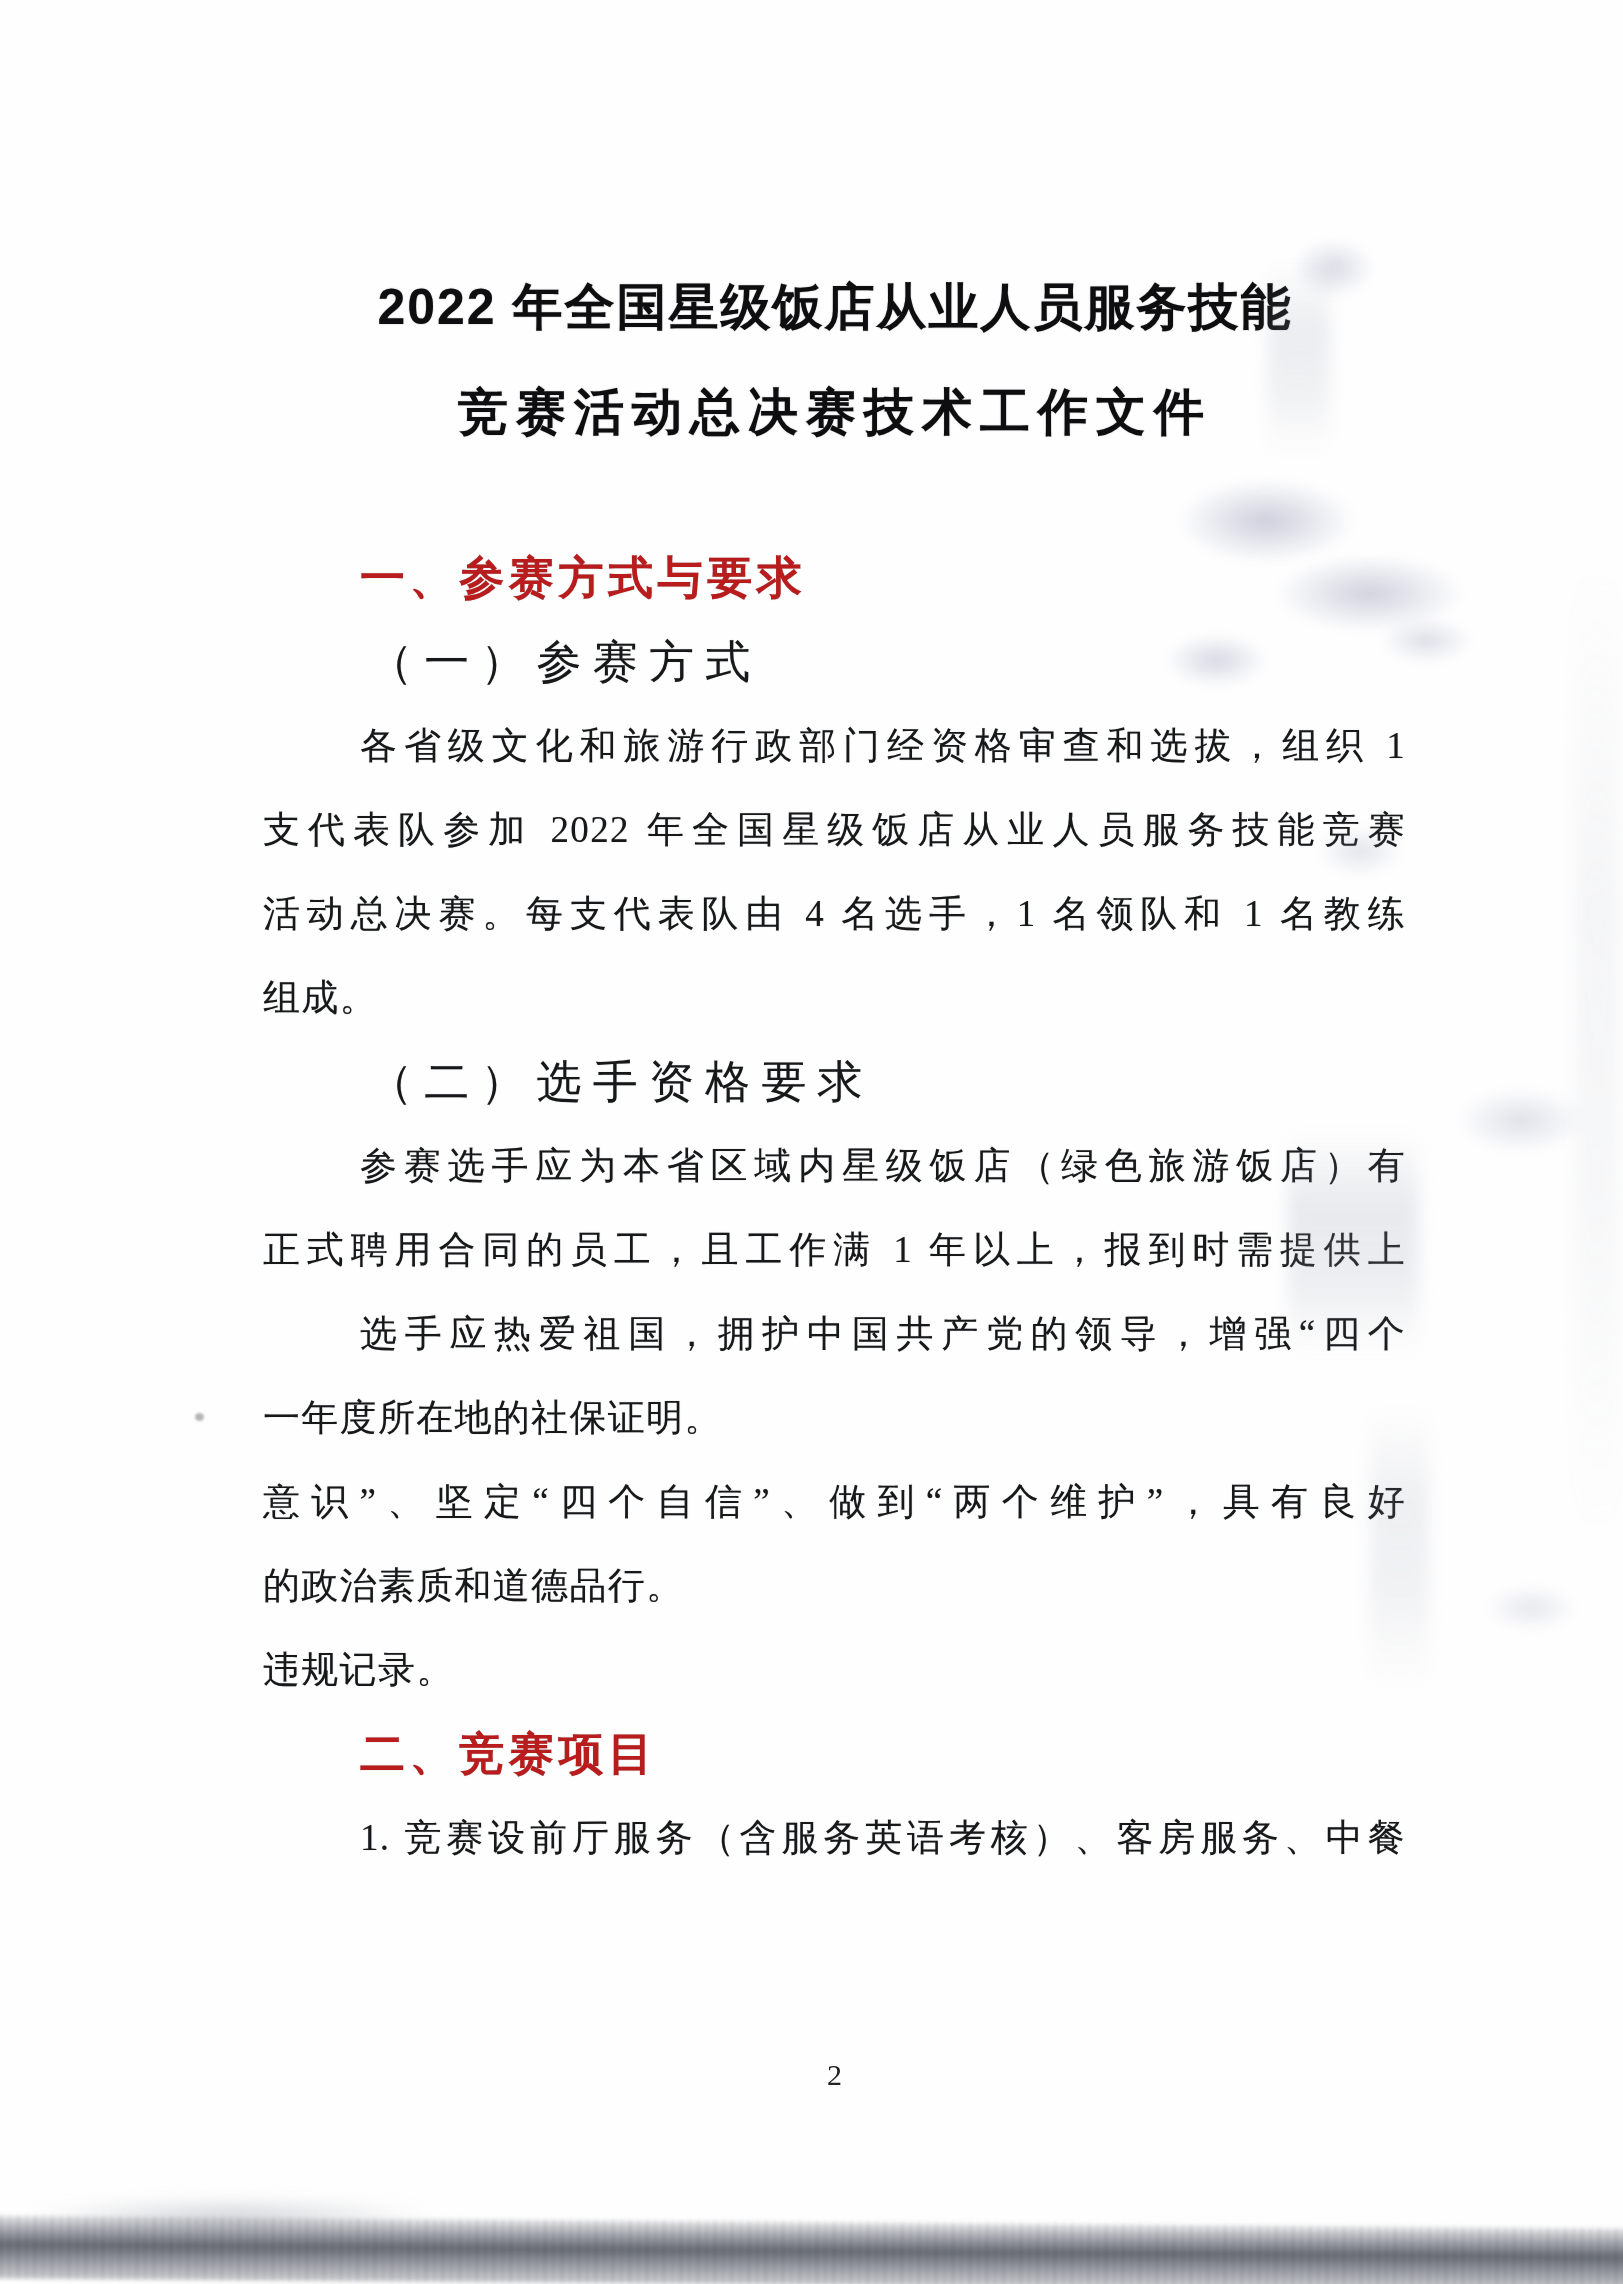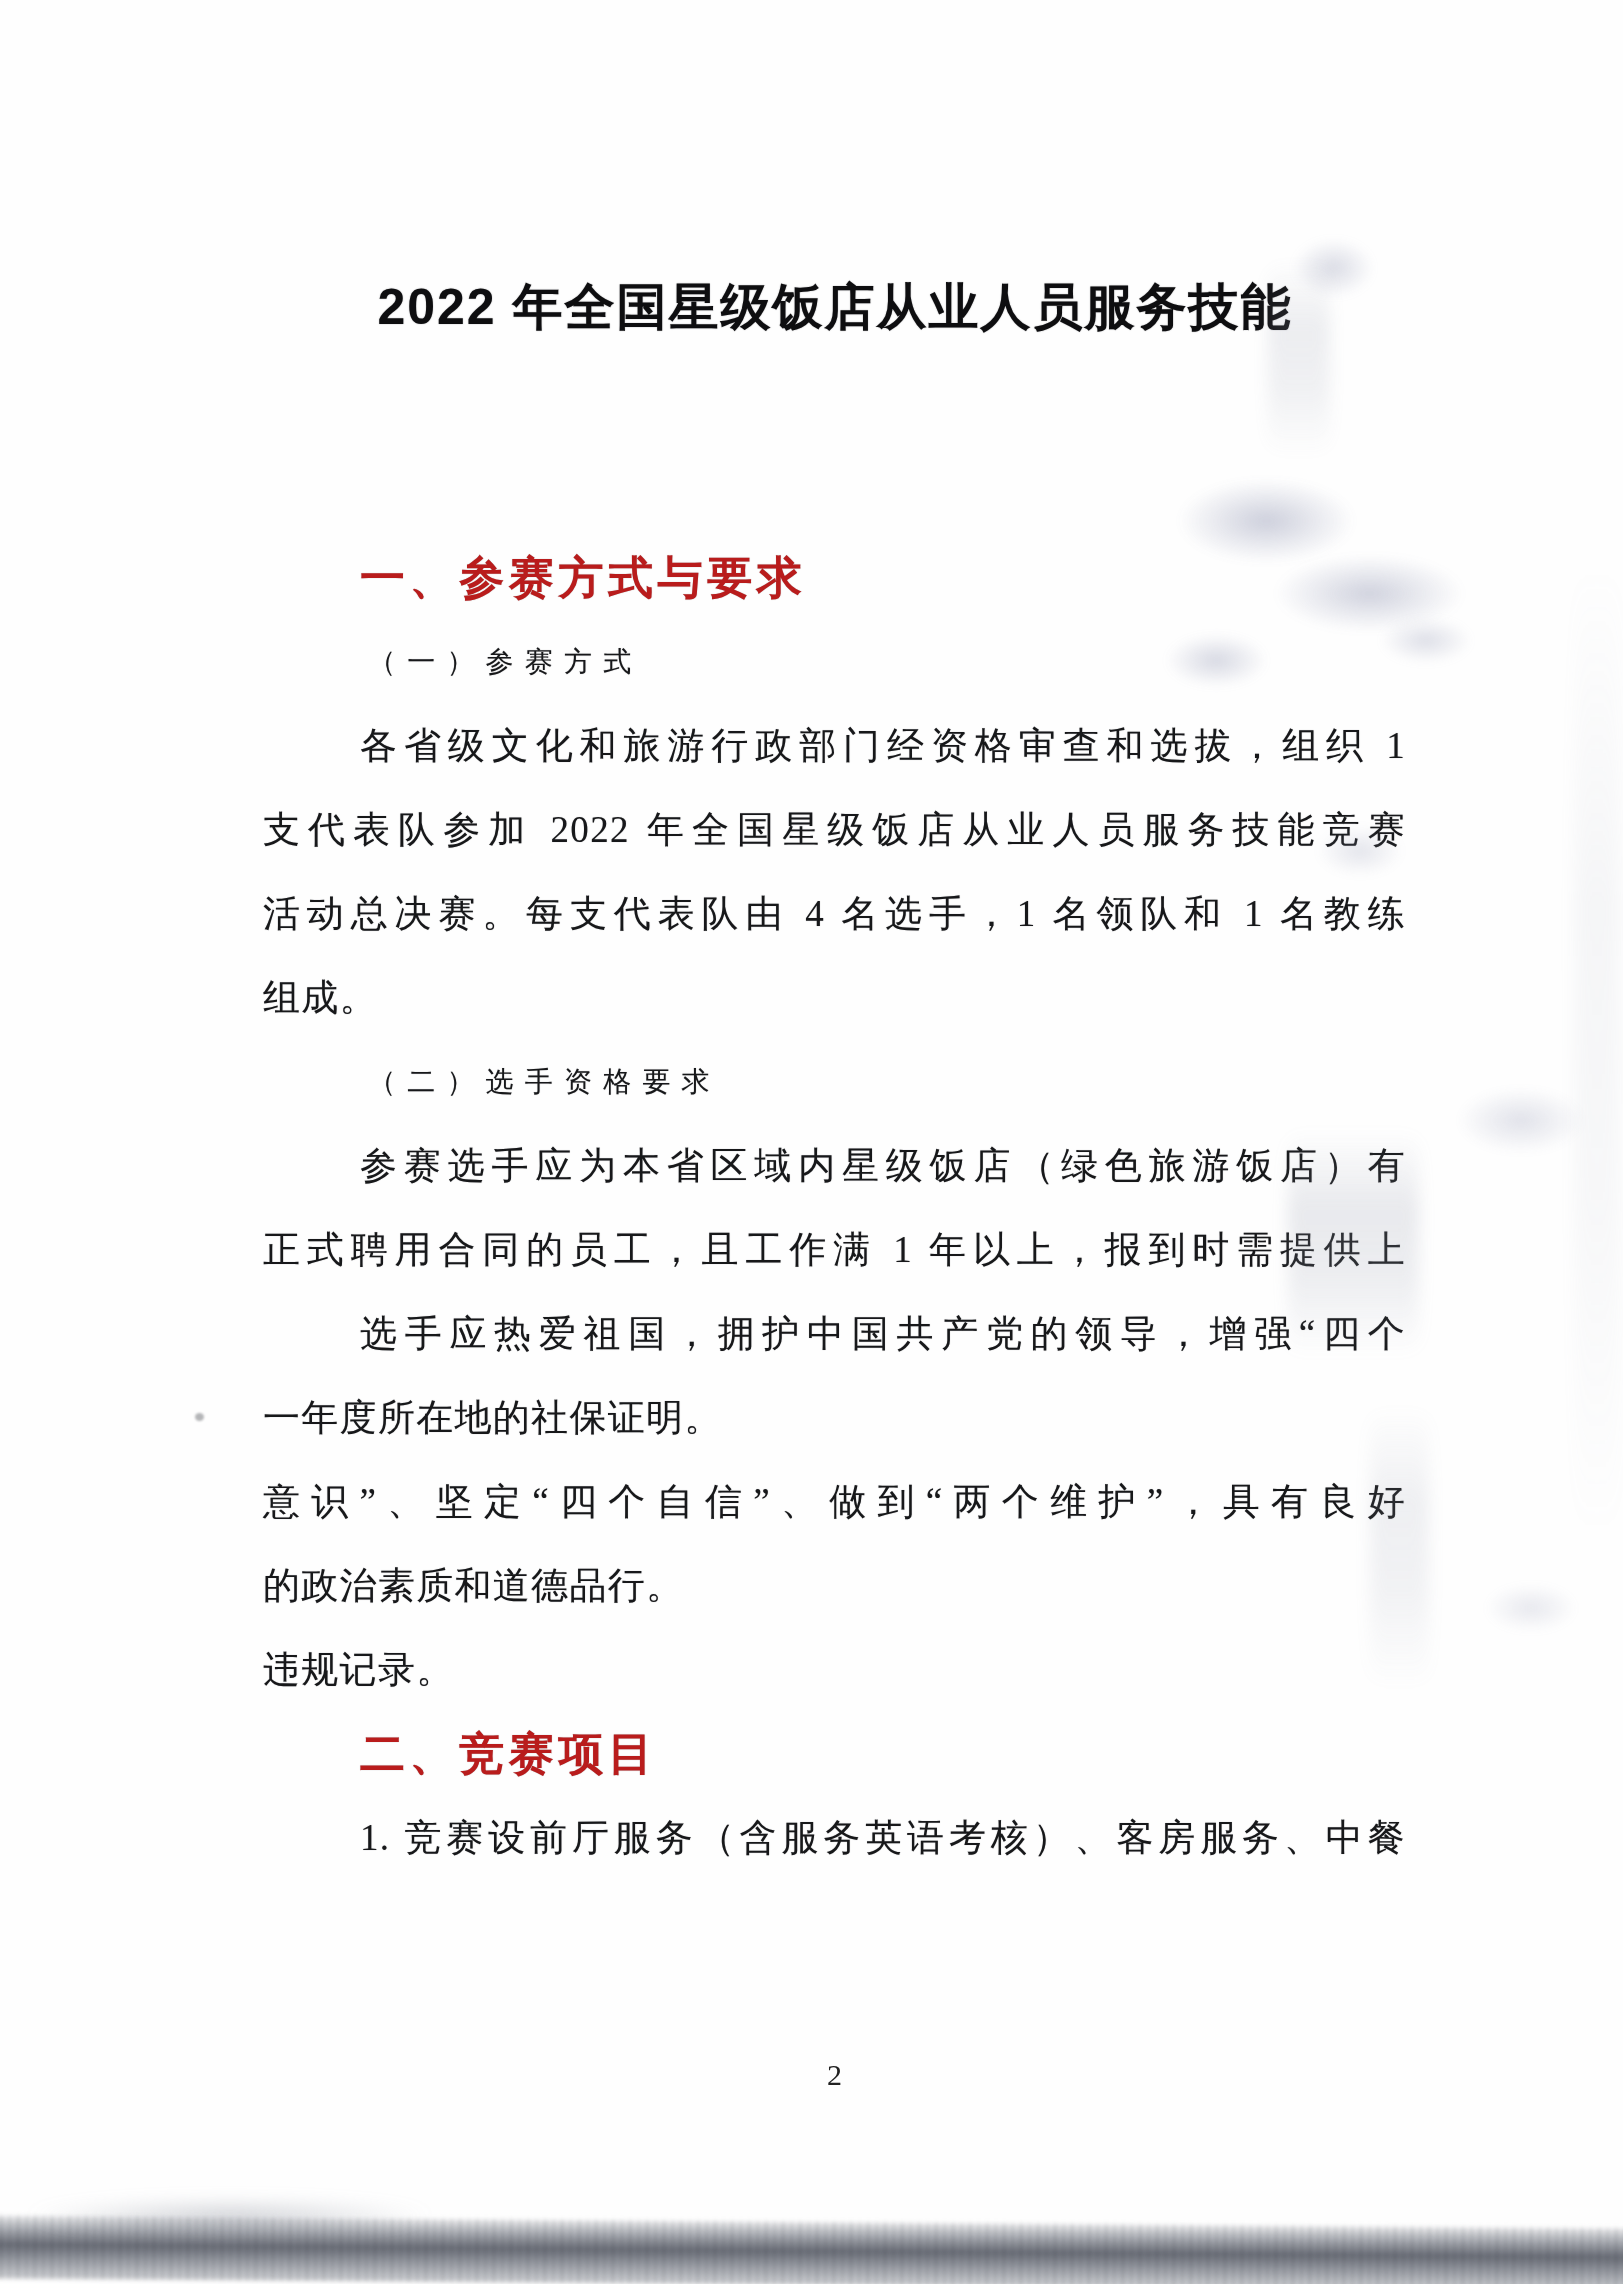--- a/index.html
+++ b/index.html
@@ -30,21 +30,21 @@
   .ln.end { text-align-last:left; }
   .ln.indent { text-indent:97px; }
   .ln.h2 {
     font-family:"Liberation Sans","DejaVu Sans",sans-serif;
     font-weight:bold; font-size:45px; letter-spacing:4.6px;
     text-align-last:left; padding-left:97px; text-indent:0;
     color:#b91c1c;
   }
   .ln.h3 {
     text-align-last:left; padding-left:105px; letter-spacing:11.2px;
-    font-size:28px;
+    font-size:45px;
   }
   .page-num {
     position:absolute; left:263px; top:2055px; width:1143px;
     text-align:center; font-size:30px; line-height:39px; color:#222;
   }
   
   .ghost {
     position:absolute; border-radius:45%;
     background:radial-gradient(closest-side, rgba(145,150,178,.6), rgba(145,150,178,0) 78%);
     filter:blur(4.6px);
@@ -73,20 +73,21 @@
     filter:blur(8px);
   }
 </style>
 </head>
 <body>
 
 <div class="page">
 
   <h1 class="doc-title">
     <div class="t1">2022 年全国星级饭店从业人员服务技能</div>
+    <div class="t2">竞赛活动总决赛技术工作文件</div>
   </h1>
 
   <div class="body-text">
     <div class="ln h2">一、参赛方式与要求</div>
     <div class="ln h3">（一）参赛方式</div>
     <div class="ln indent">各省级文化和旅游行政部门经资格审查和选拔，组织 1</div>
     <div class="ln">支代表队参加 2022 年全国星级饭店从业人员服务技能竞赛</div>
     <div class="ln">活动总决赛。每支代表队由 4 名选手，1 名领队和 1 名教练</div>
     <div class="ln end">组成。</div>
     <div class="ln h3">（二）选手资格要求</div>

